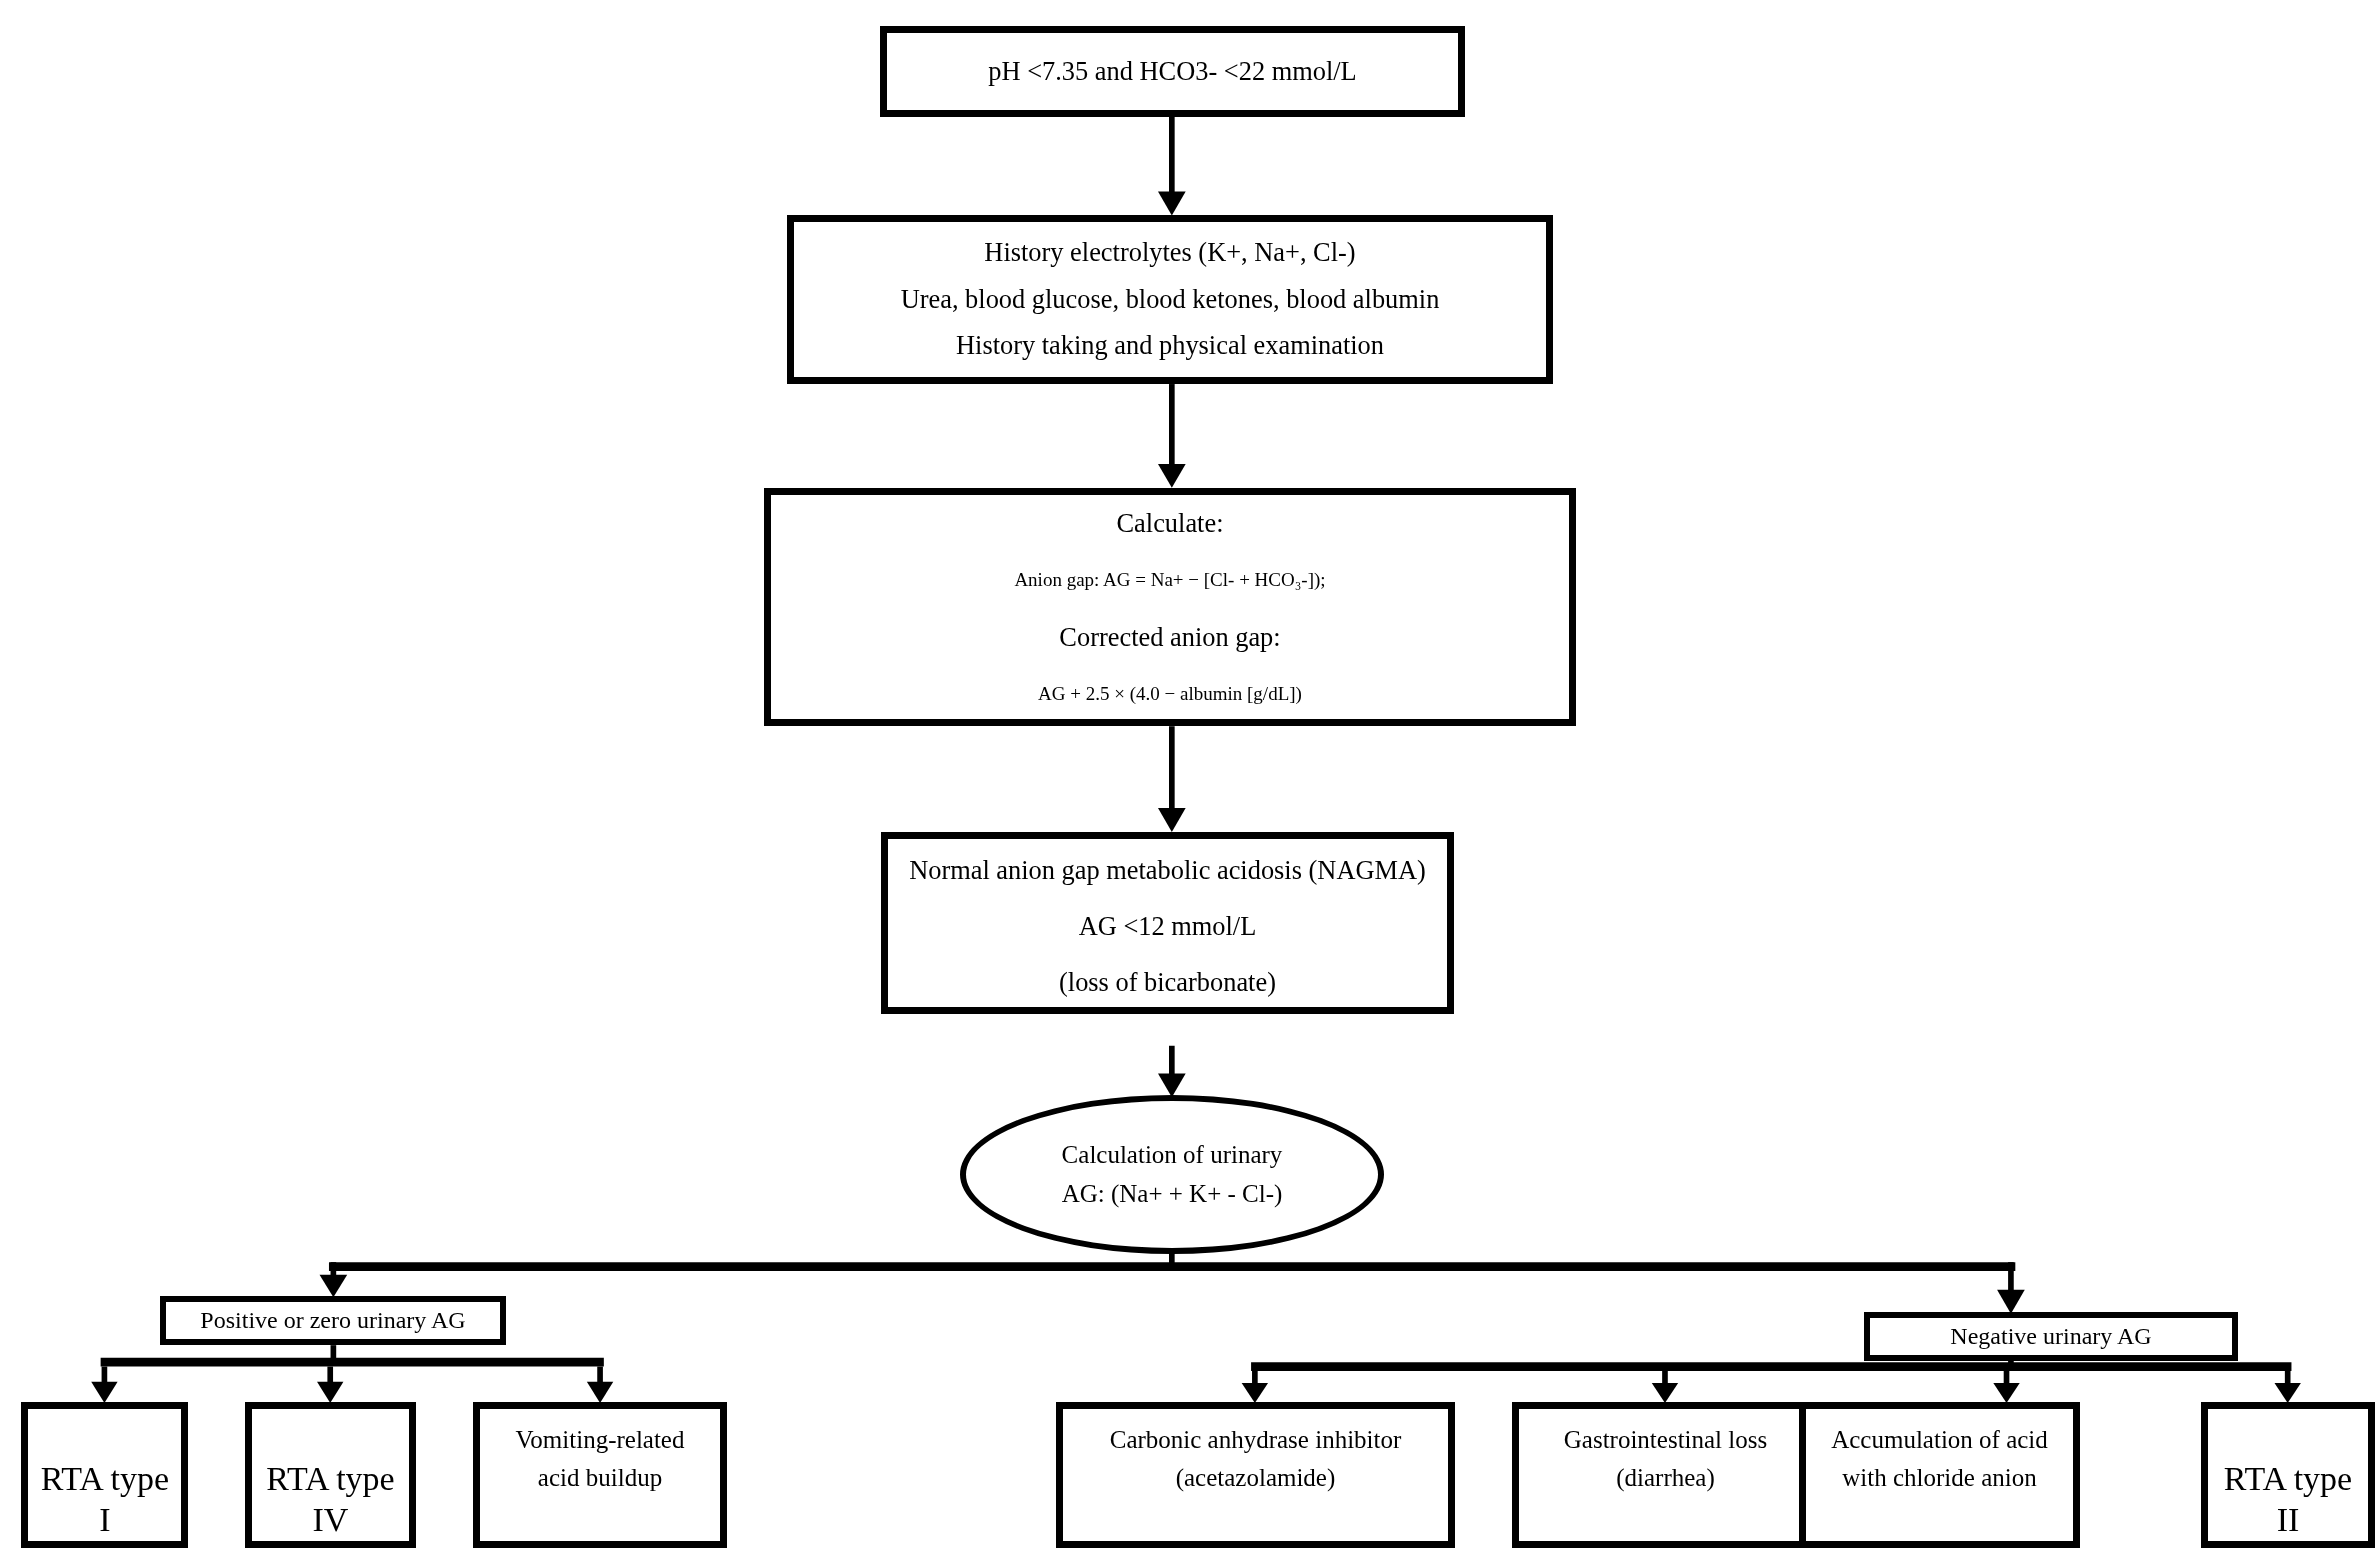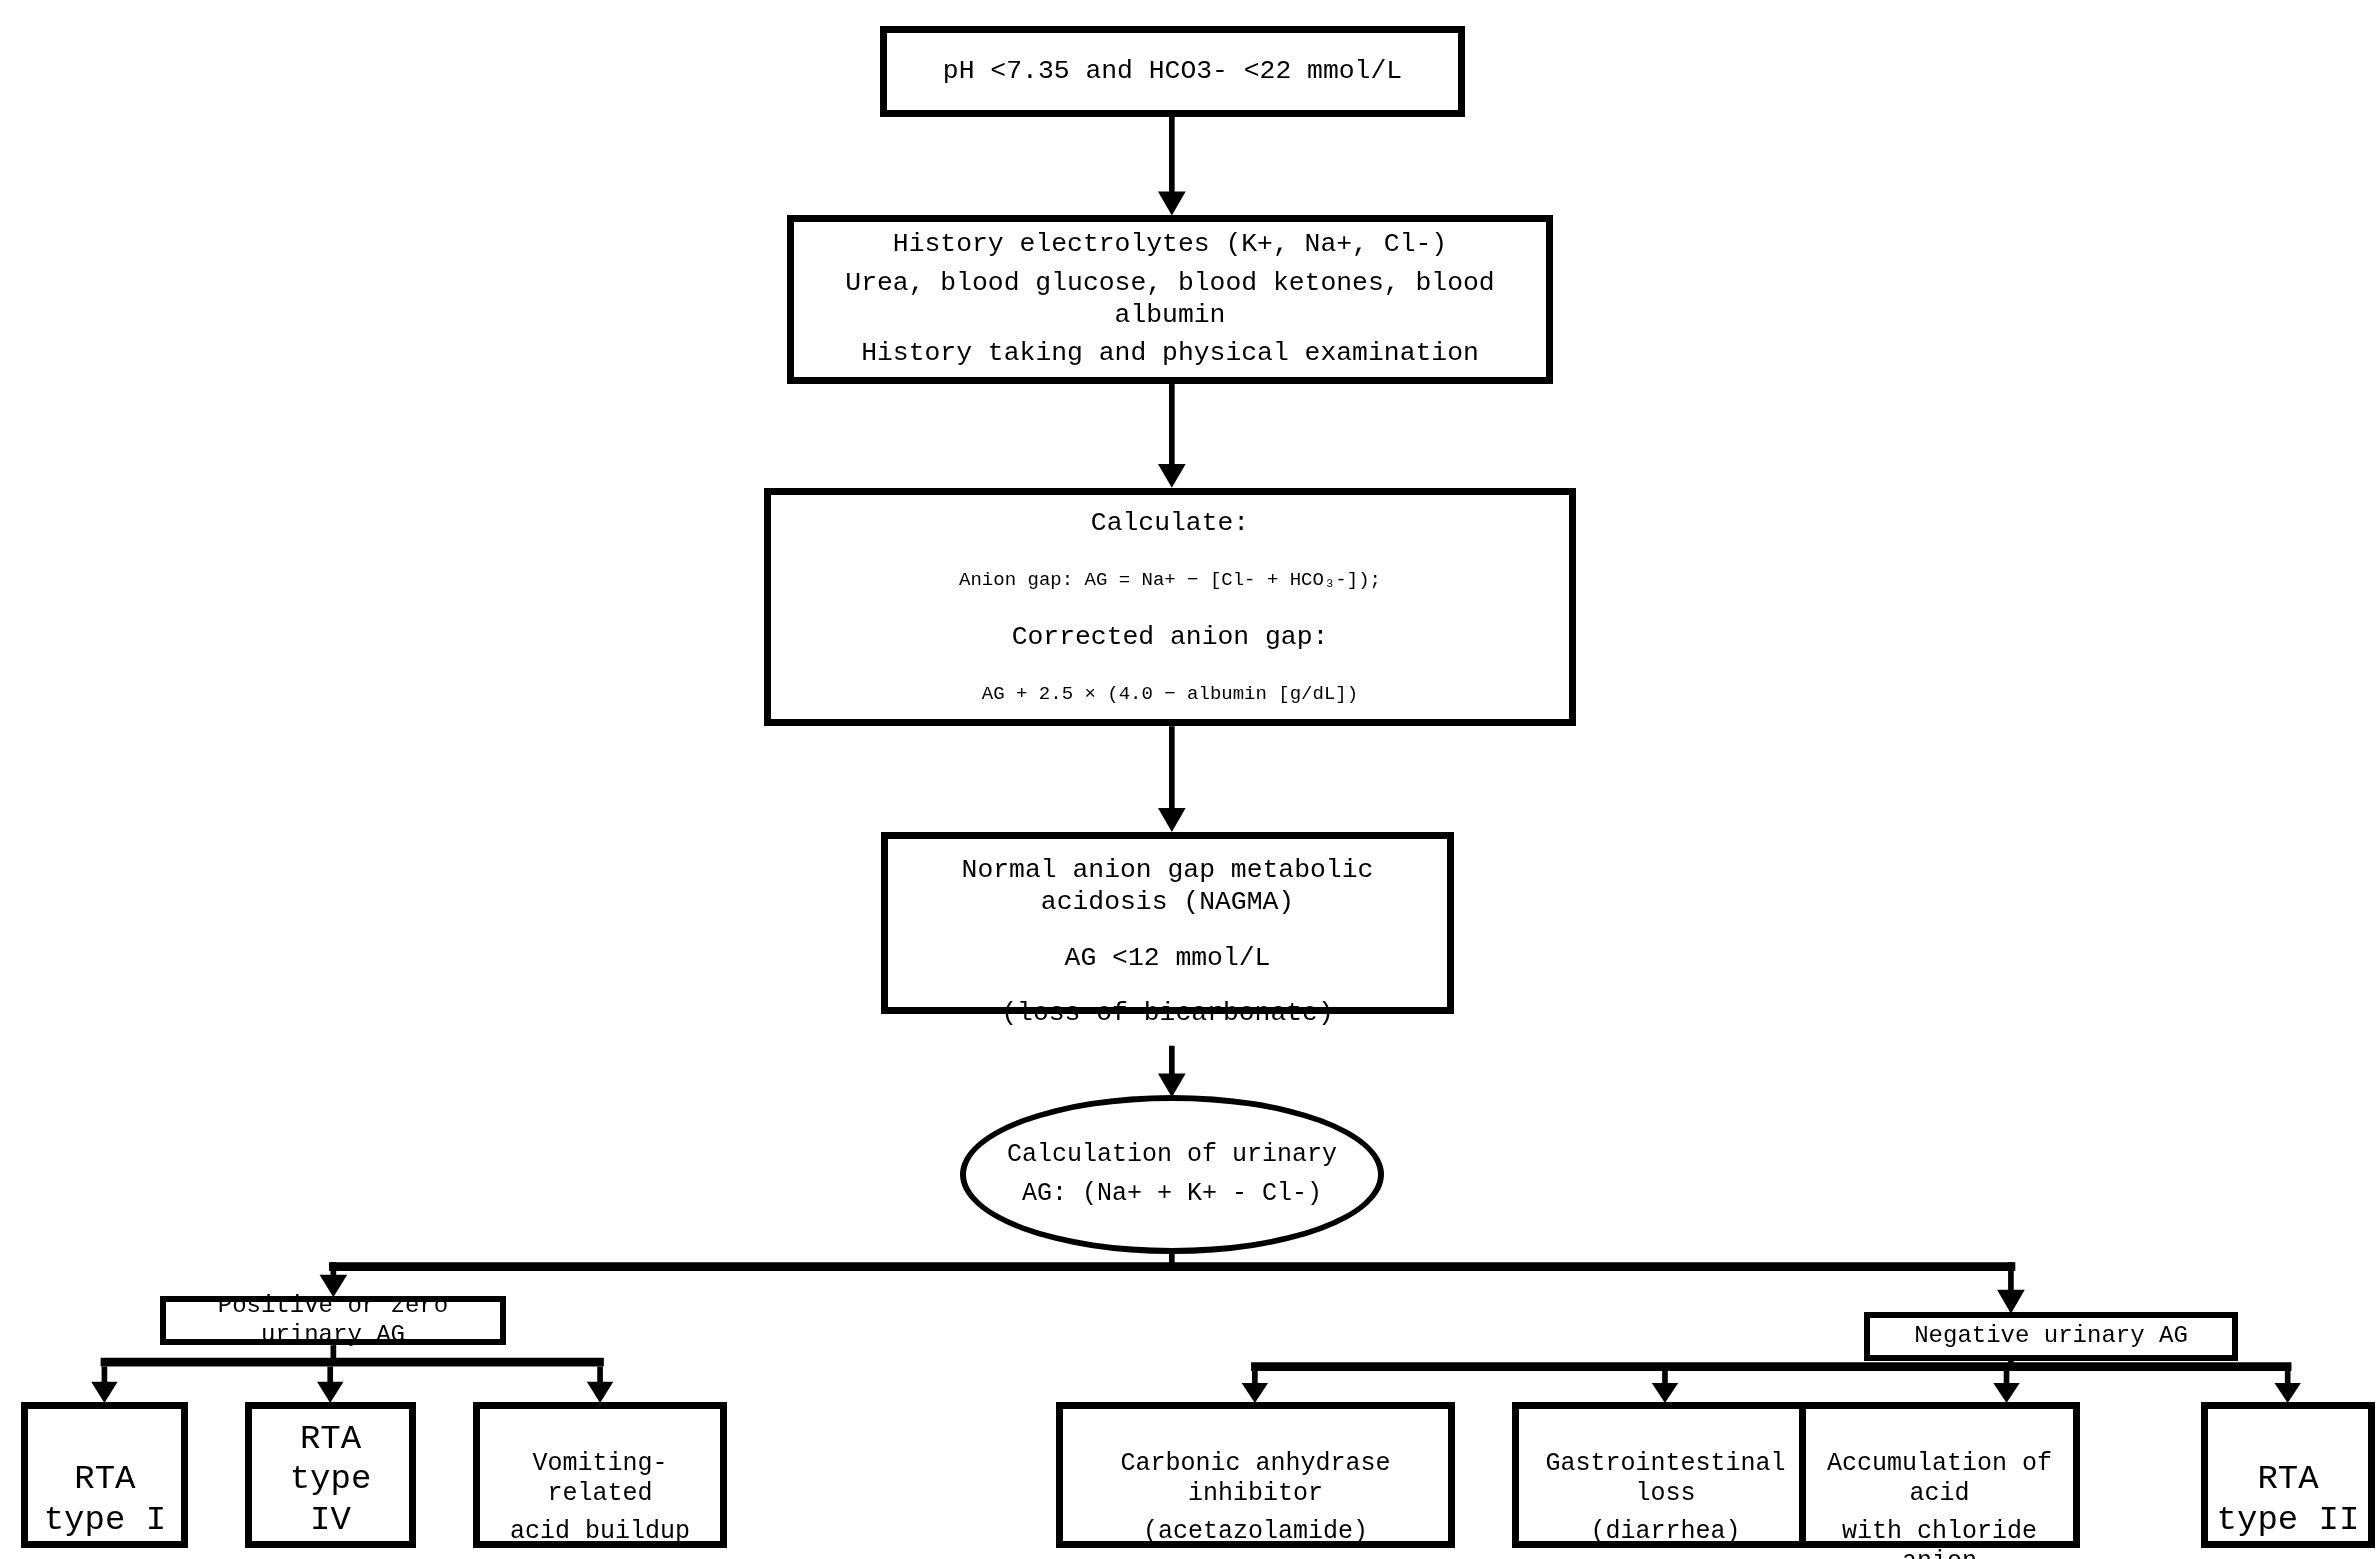--- a/index.html
+++ b/index.html
@@ -1,37 +1,37 @@
 <!DOCTYPE html>
 <html style="font-size:10px"><head>
 <meta charset="utf-8">
 <style>
   html,body{margin:0;padding:0;background:#ffffff;}
   .canvas{
     position:relative;
     width:2377px;height:1560px;
     background:#ffffff;
-    font-family:Liberation Mono, monospace;
+    font-family:Liberation Serif, serif;
     color:#000;
     overflow:hidden;
   }
   .connectors{position:absolute;left:0;top:0;width:2377px;height:1560px;}
   .connectors line{stroke:#000;stroke-width:9;}
   .connectors line.bar{stroke-width:14;}
   .connectors polygon{fill:#000;stroke:none;}
   .box{
     position:absolute;box-sizing:border-box;
     border:7.5px solid #000;background:#fff;
     display:flex;flex-direction:column;align-items:center;
     text-align:center;font-size:26.4px;line-height:1.2;
   }
   .evenly{justify-content:space-evenly;}
   .center{justify-content:center;}
   .top3{justify-content:flex-start;padding-top:16.4px;gap:24px;}
-  .top2{justify-content:flex-start;padding-top:40px;gap:7.5px;font-size:25px;}
+  .top2{justify-content:flex-start;padding-top:16px;gap:7.5px;font-size:25px;}
   .thin{border-width:6.3px;font-size:24px;}
   .leaf{font-size:34px;justify-content:flex-end;}
   .formula{font-size:19px;}
   .ellipse{
     position:absolute;box-sizing:border-box;
     border:6.3px solid #000;border-radius:50%;background:#fff;
     display:flex;flex-direction:column;align-items:center;justify-content:center;
     gap:8.8px;text-align:center;font-size:25px;line-height:1.2;
   }
   .nline{padding:0 7.5px;}

